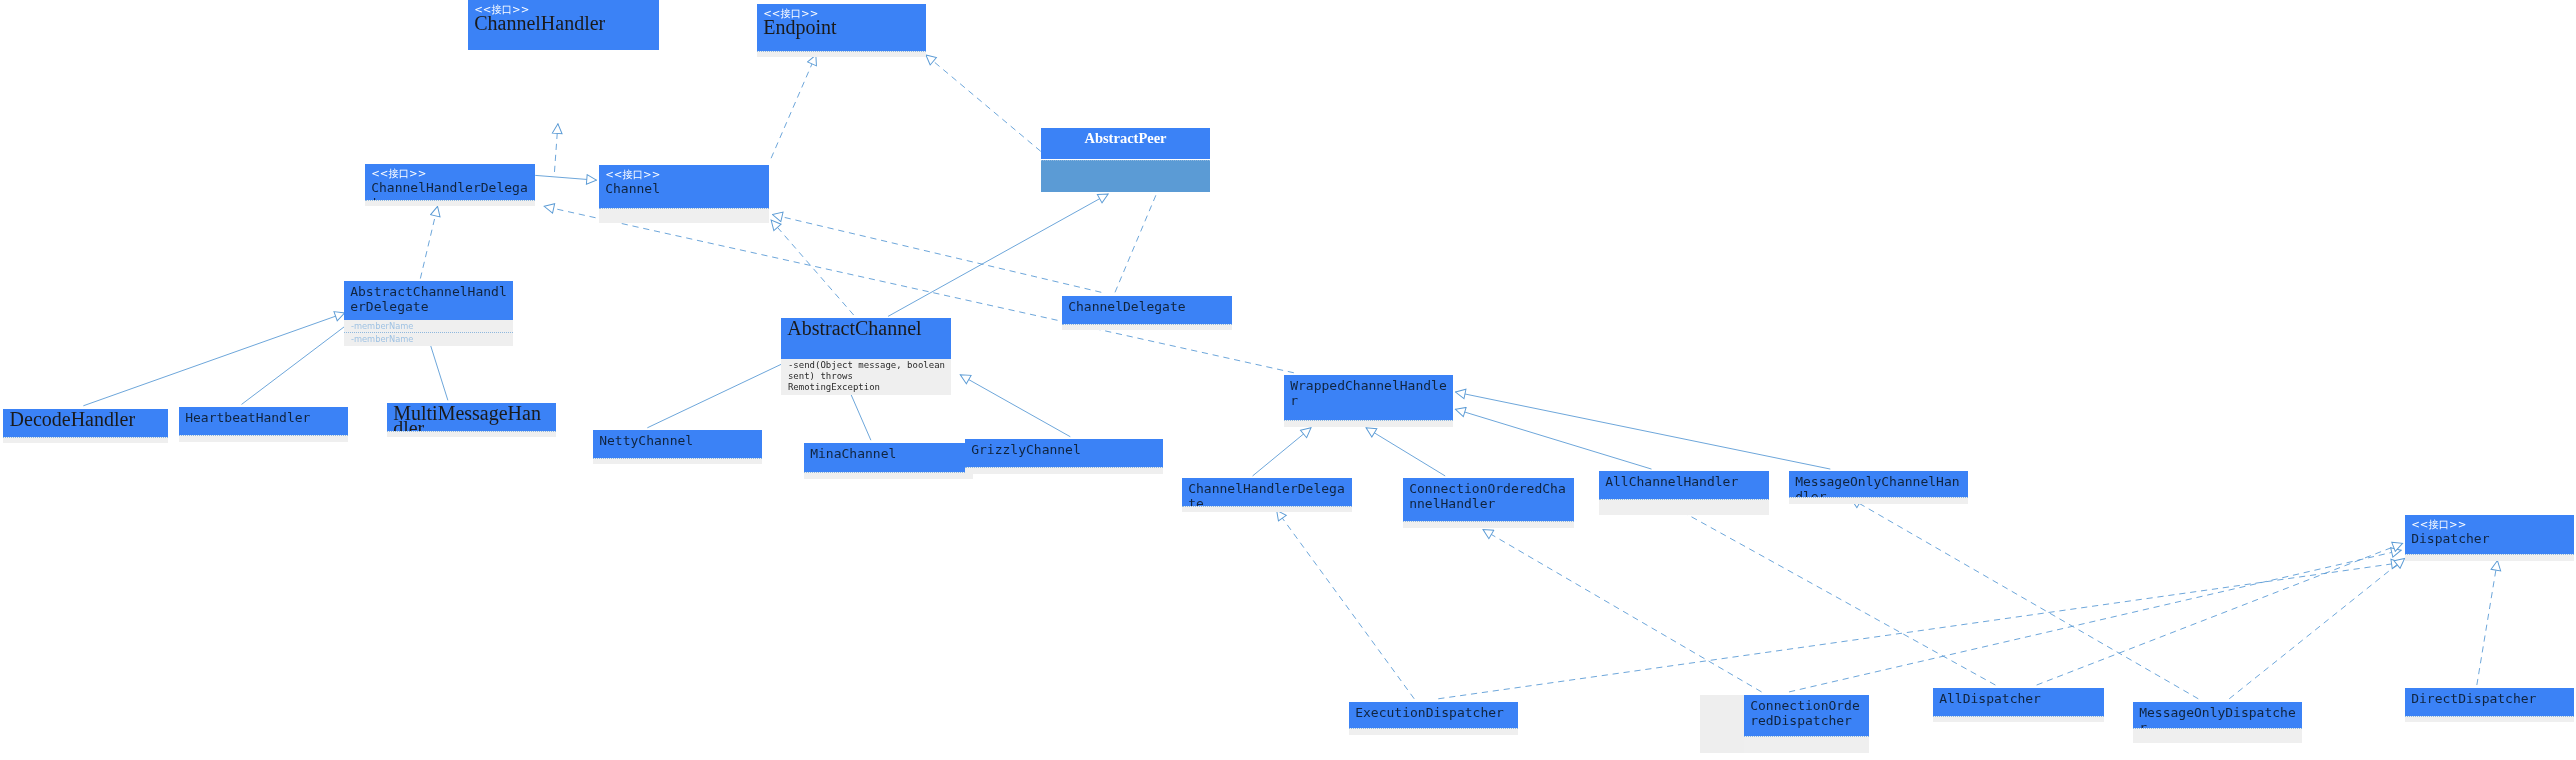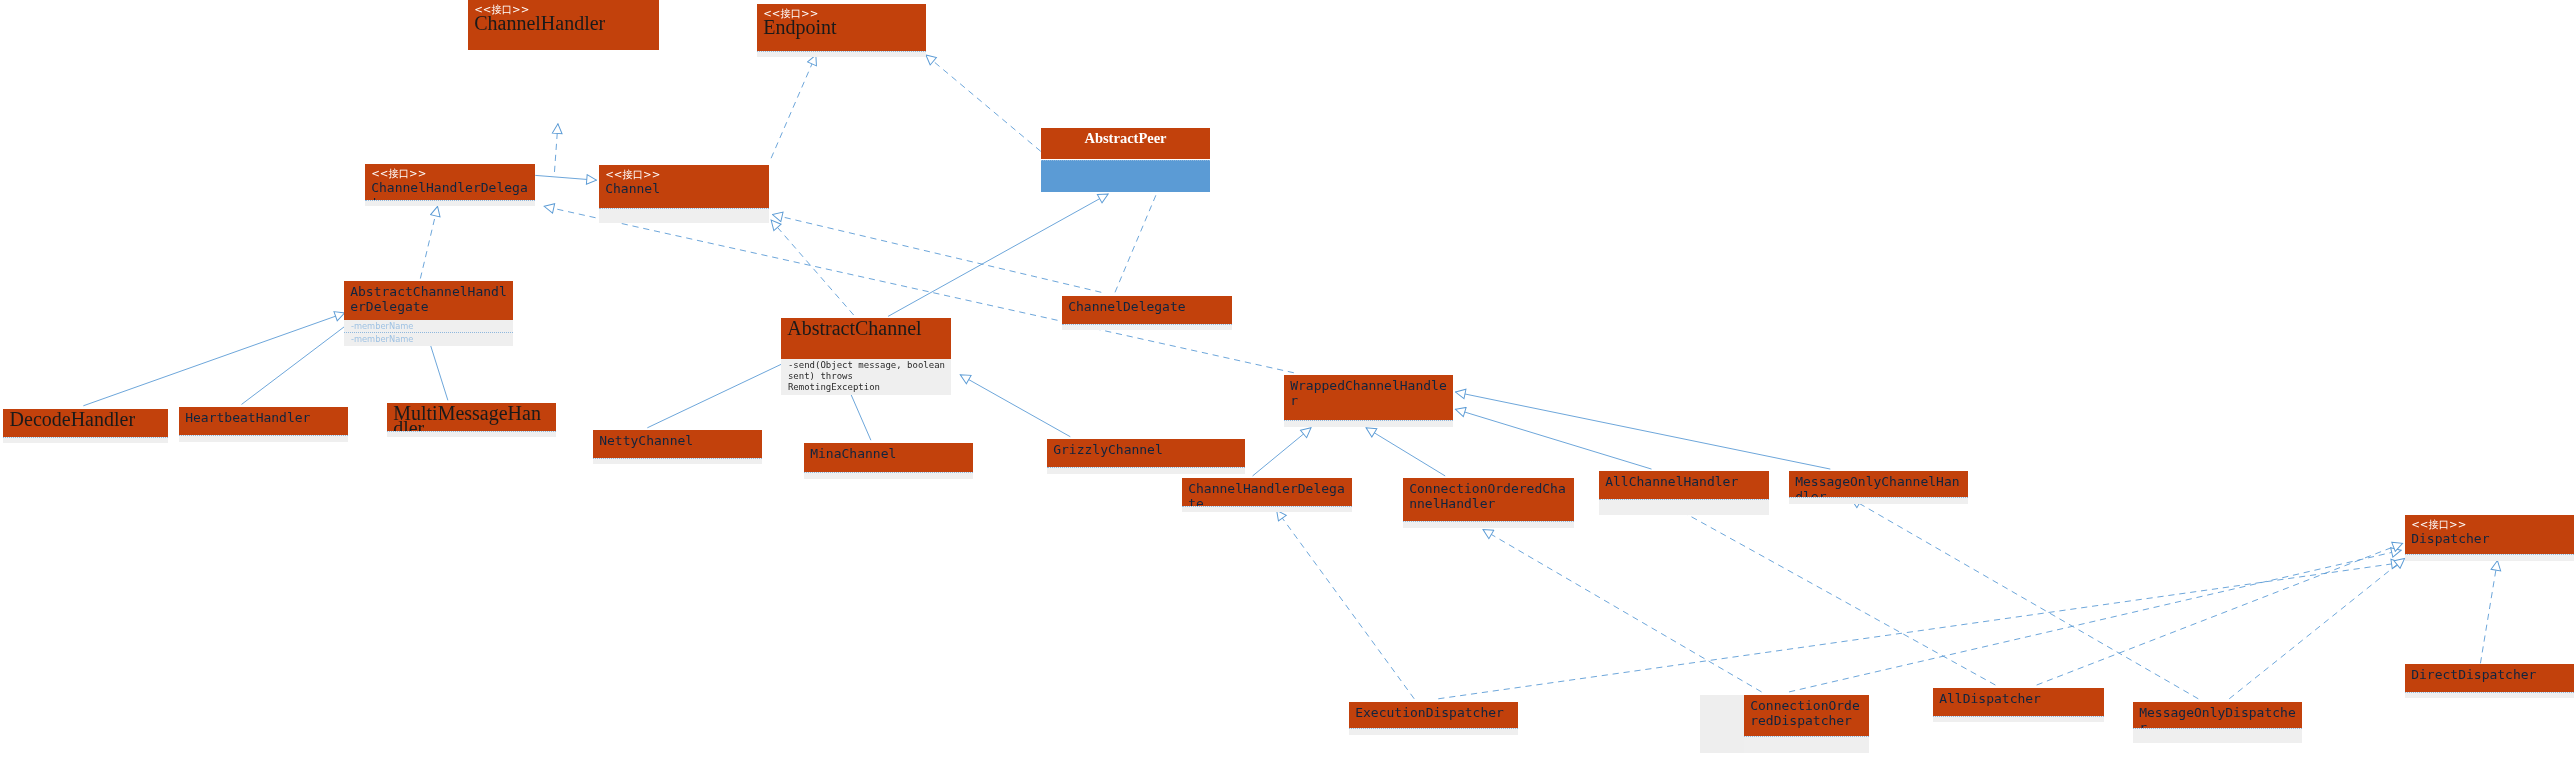--- a/index.html
+++ b/index.html
@@ -21,21 +21,21 @@
     width: 2576px;
     height: 760px;
     pointer-events: none;
   }
   .uml-class {
     position: absolute;
     box-sizing: border-box;
     background: #eeeeee;
   }
   .uml-header {
-    background: #c2410c;
+    background: #3b82f6;
     box-sizing: border-box;
     padding: 3.4px 6.2px 2.8px 6.2px;
     overflow: hidden;
   }
   .uml-stereotype {
     color: #ffffff;
     font-family: "DejaVu Sans", sans-serif;
     font-size: 10.3px;
     line-height: 13px;
     white-space: nowrap;
@@ -242,21 +242,21 @@
       </div>
     </div>
     <div class="uml-class" style="left: 804px; top: 443px; width: 169px;">
       <div class="uml-header" style="height: 29px;">
         <div class="uml-name ">MinaChannel</div>
       </div>
       <div class="uml-body" style="min-height: 6.9px;">
         <div class="uml-sep"></div>
       </div>
     </div>
-    <div class="uml-class" style="left: 1047px; top: 439px; width: 198px;">
+    <div class="uml-class" style="left: 965px; top: 439px; width: 198px;">
       <div class="uml-header" style="height: 28px;">
         <div class="uml-name ">GrizzlyChannel</div>
       </div>
       <div class="uml-body" style="min-height: 6.9px;">
         <div class="uml-sep"></div>
       </div>
     </div>
     <div class="uml-class" style="left: 1182px; top: 478px; width: 170px;">
       <div class="uml-header" style="height: 27.5px;">
         <div class="uml-name ">ChannelHandlerDelegate</div>
@@ -323,21 +323,21 @@
       </div>
     </div>
     <div class="uml-class" style="left: 2133px; top: 702px; width: 169px;">
       <div class="uml-header" style="height: 26px;">
         <div class="uml-name ">MessageOnlyDispatcher</div>
       </div>
       <div class="uml-body" style="min-height: 15px;">
         <div class="uml-sep"></div>
       </div>
     </div>
-    <div class="uml-class" style="left: 2405px; top: 664px; width: 169px;">
+    <div class="uml-class" style="left: 2405px; top: 688px; width: 169px;">
       <div class="uml-header" style="height: 27.5px;">
         <div class="uml-name ">DirectDispatcher</div>
       </div>
       <div class="uml-body" style="min-height: 6.9px;">
         <div class="uml-sep"></div>
       </div>
     </div>
   </div>
 
 

